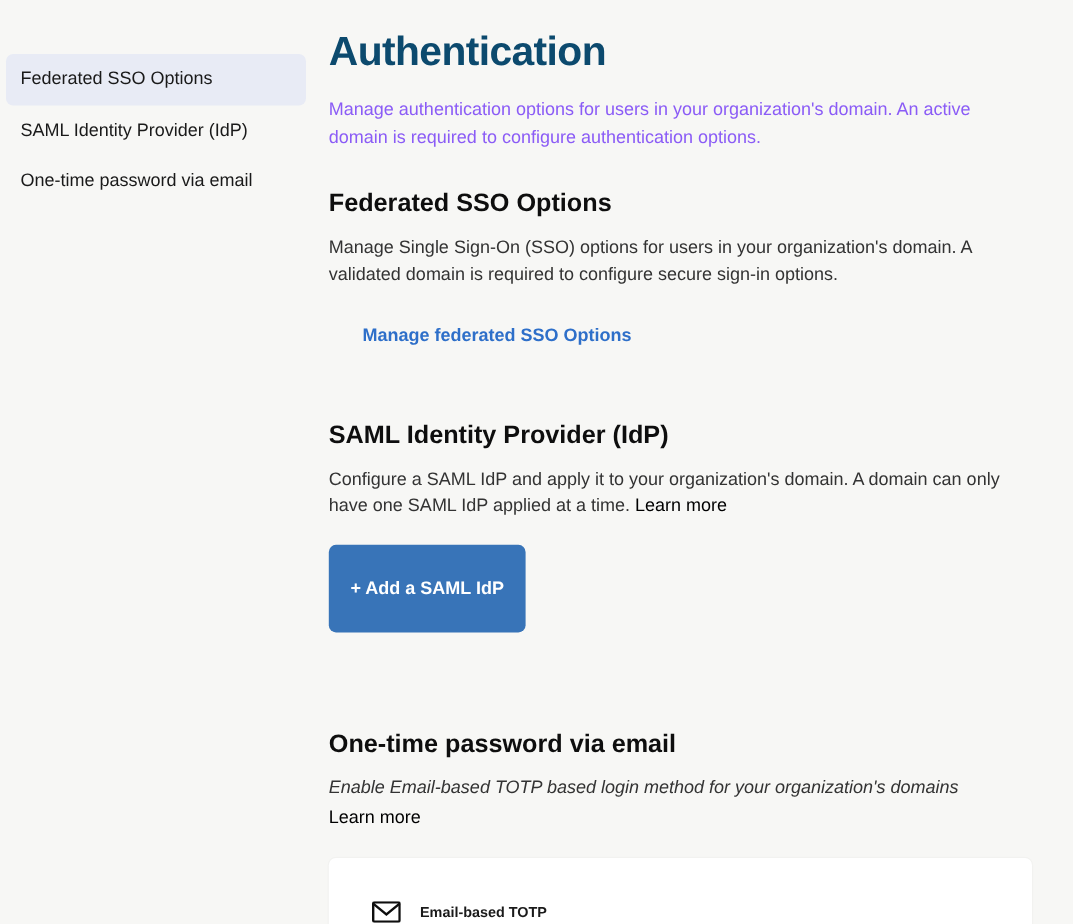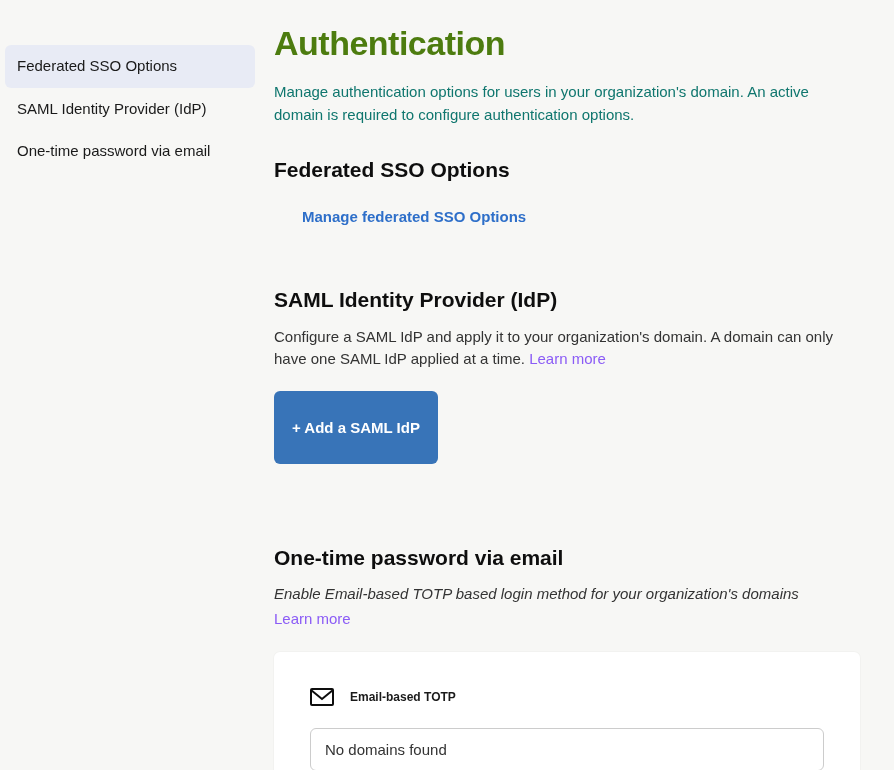--- a/index.html
+++ b/index.html
@@ -32,39 +32,39 @@
 .main {
   flex: 1;
   padding: 18px 30px 30px 14px;
   max-width: 630px;
 }
 h1.page-title {
   font-size: 34px;
   font-weight: 800;
   letter-spacing: -0.5px;
   margin-bottom: 12px;
-  color: #4d7c0f;
+  color: #0c4a6e;
 }
 .page-desc {
-  color: #0f766e;
+  color: #8b5cf6;
   margin-bottom: 28px;
 }
 h2.section-title {
   font-size: 21px;
   font-weight: 800;
   margin-top: 6px;
   margin-bottom: 10px;
   color: #0e0e0e;
 }
 .section-desc {
   color: #333;
   margin-bottom: 18px;
 }
 .link {
-  color: #8b5cf6;
+  color: #000000;
   text-decoration: none;
   cursor: pointer;
 }
 .link-bold {
   color: #2e6fc9;
   font-weight: 700;
   cursor: pointer;
   display: inline-block;
   margin-top: 10px;
   margin-left: 28px;
@@ -134,20 +134,21 @@
       <span>One-time password via email</span>
     </div>
   </nav>
 
   <main class="main">
     <h1 class="page-title">Authentication</h1>
     <p class="page-desc">Manage authentication options for users in your organization's domain. An active domain is required to configure authentication options.</p>
 
     <section class="section">
       <h2 class="section-title">Federated SSO Options</h2>
+      <p class="section-desc">Manage Single Sign-On (SSO) options for users in your organization's domain. A validated domain is required to configure secure sign-in options.</p>
       <a class="link-bold">Manage federated SSO Options</a>
     </section>
 
     <section class="section section-saml">
       <h2 class="section-title">SAML Identity Provider (IdP)</h2>
       <p class="section-desc">
         <span>Configure a SAML IdP and apply it to your organization's domain. A domain can only have one SAML IdP applied at a time. </span><a class="link">Learn more</a>
       </p>
       <button class="btn-primary">+ Add a SAML IdP</button>
     </section>

